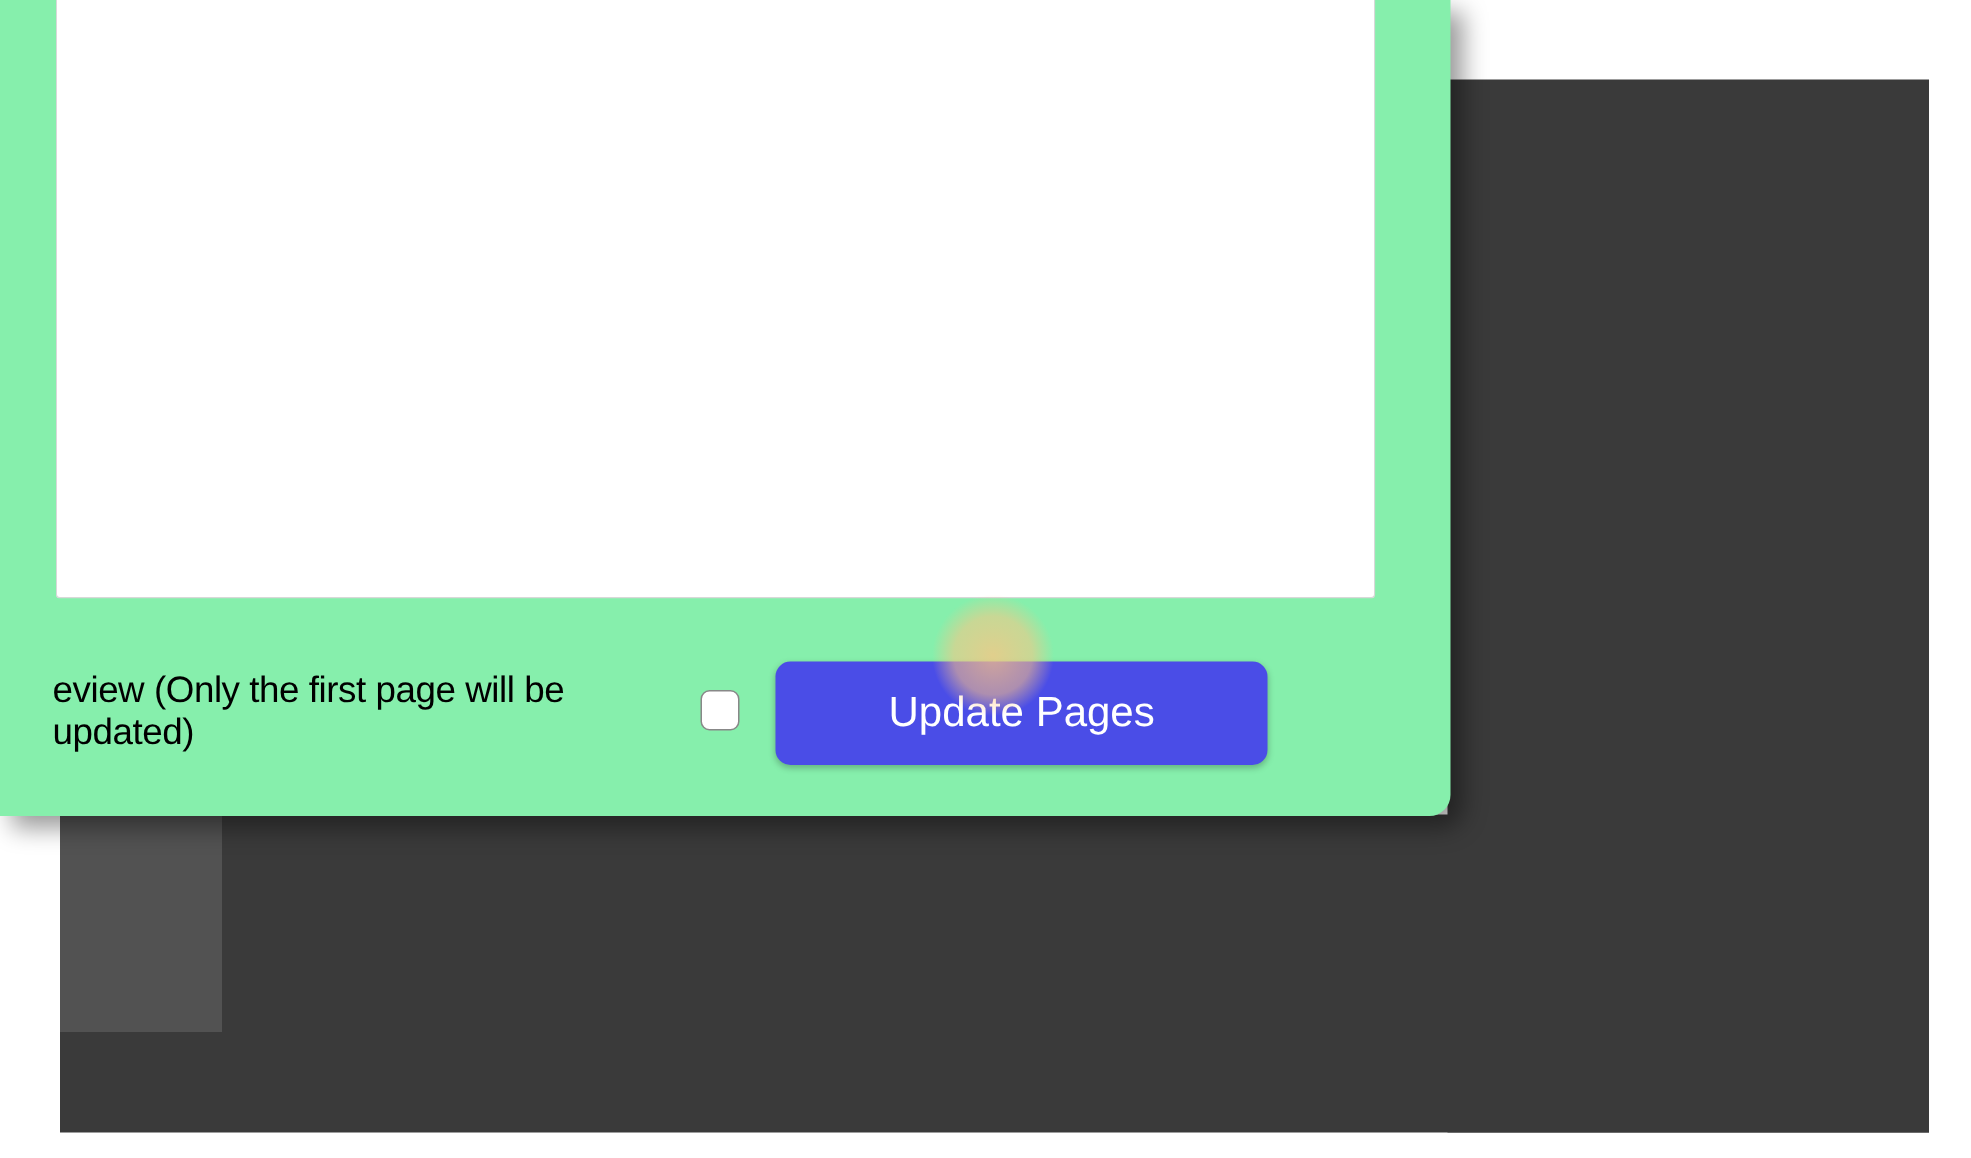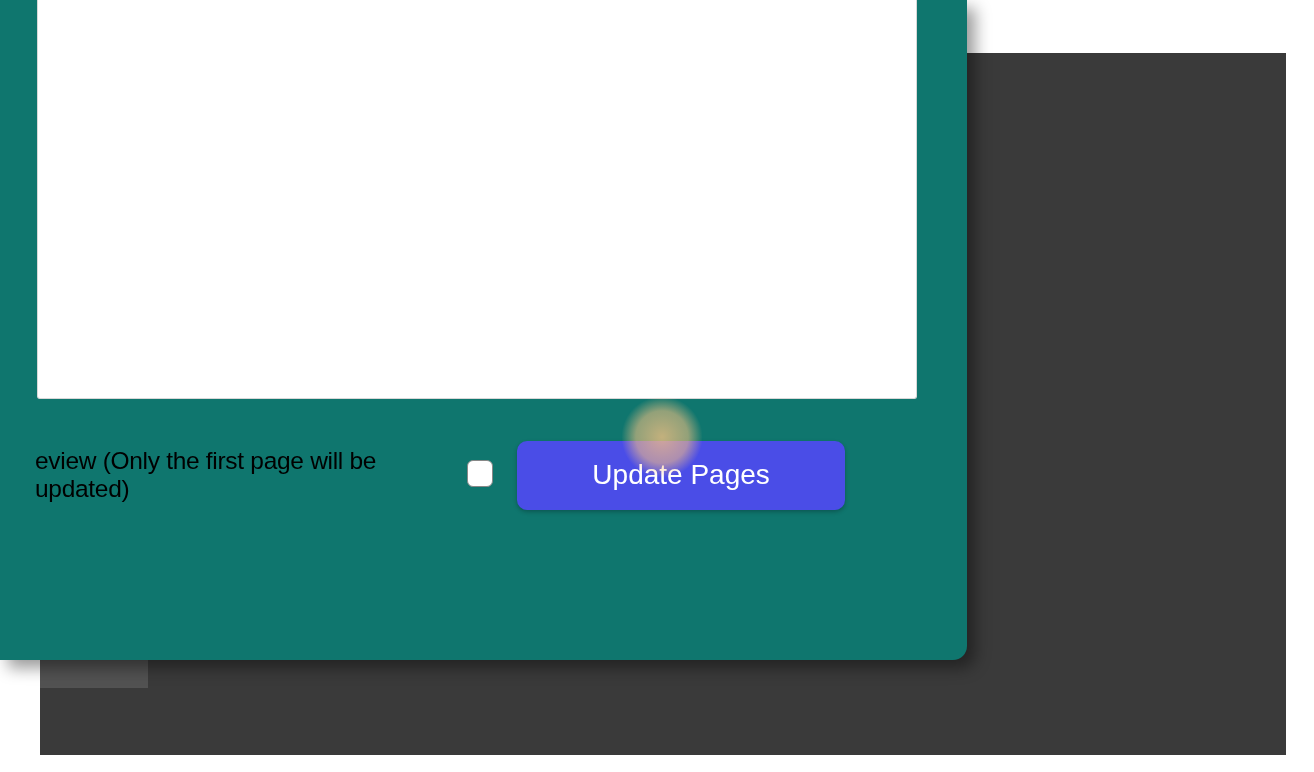--- a/index.html
+++ b/index.html
@@ -46,22 +46,22 @@
       height: 145px;
       background: #525252;
       z-index: 2;
     }
     
     .modal-card {
       position: absolute;
       top: 0;
       left: 0;
       width: 967px;
-      height: 660px;
-      background: #0f766e;
+      height: 544px;
+      background: #86efac;
       border-radius: 0 0 14px 0;
       box-shadow: 8px 8px 16px rgba(0, 0, 0, 0.4);
       z-index: 10;
     }
     
     .content-box {
       position: absolute;
       top: 0;
       left: 37px;
       width: 880px;

